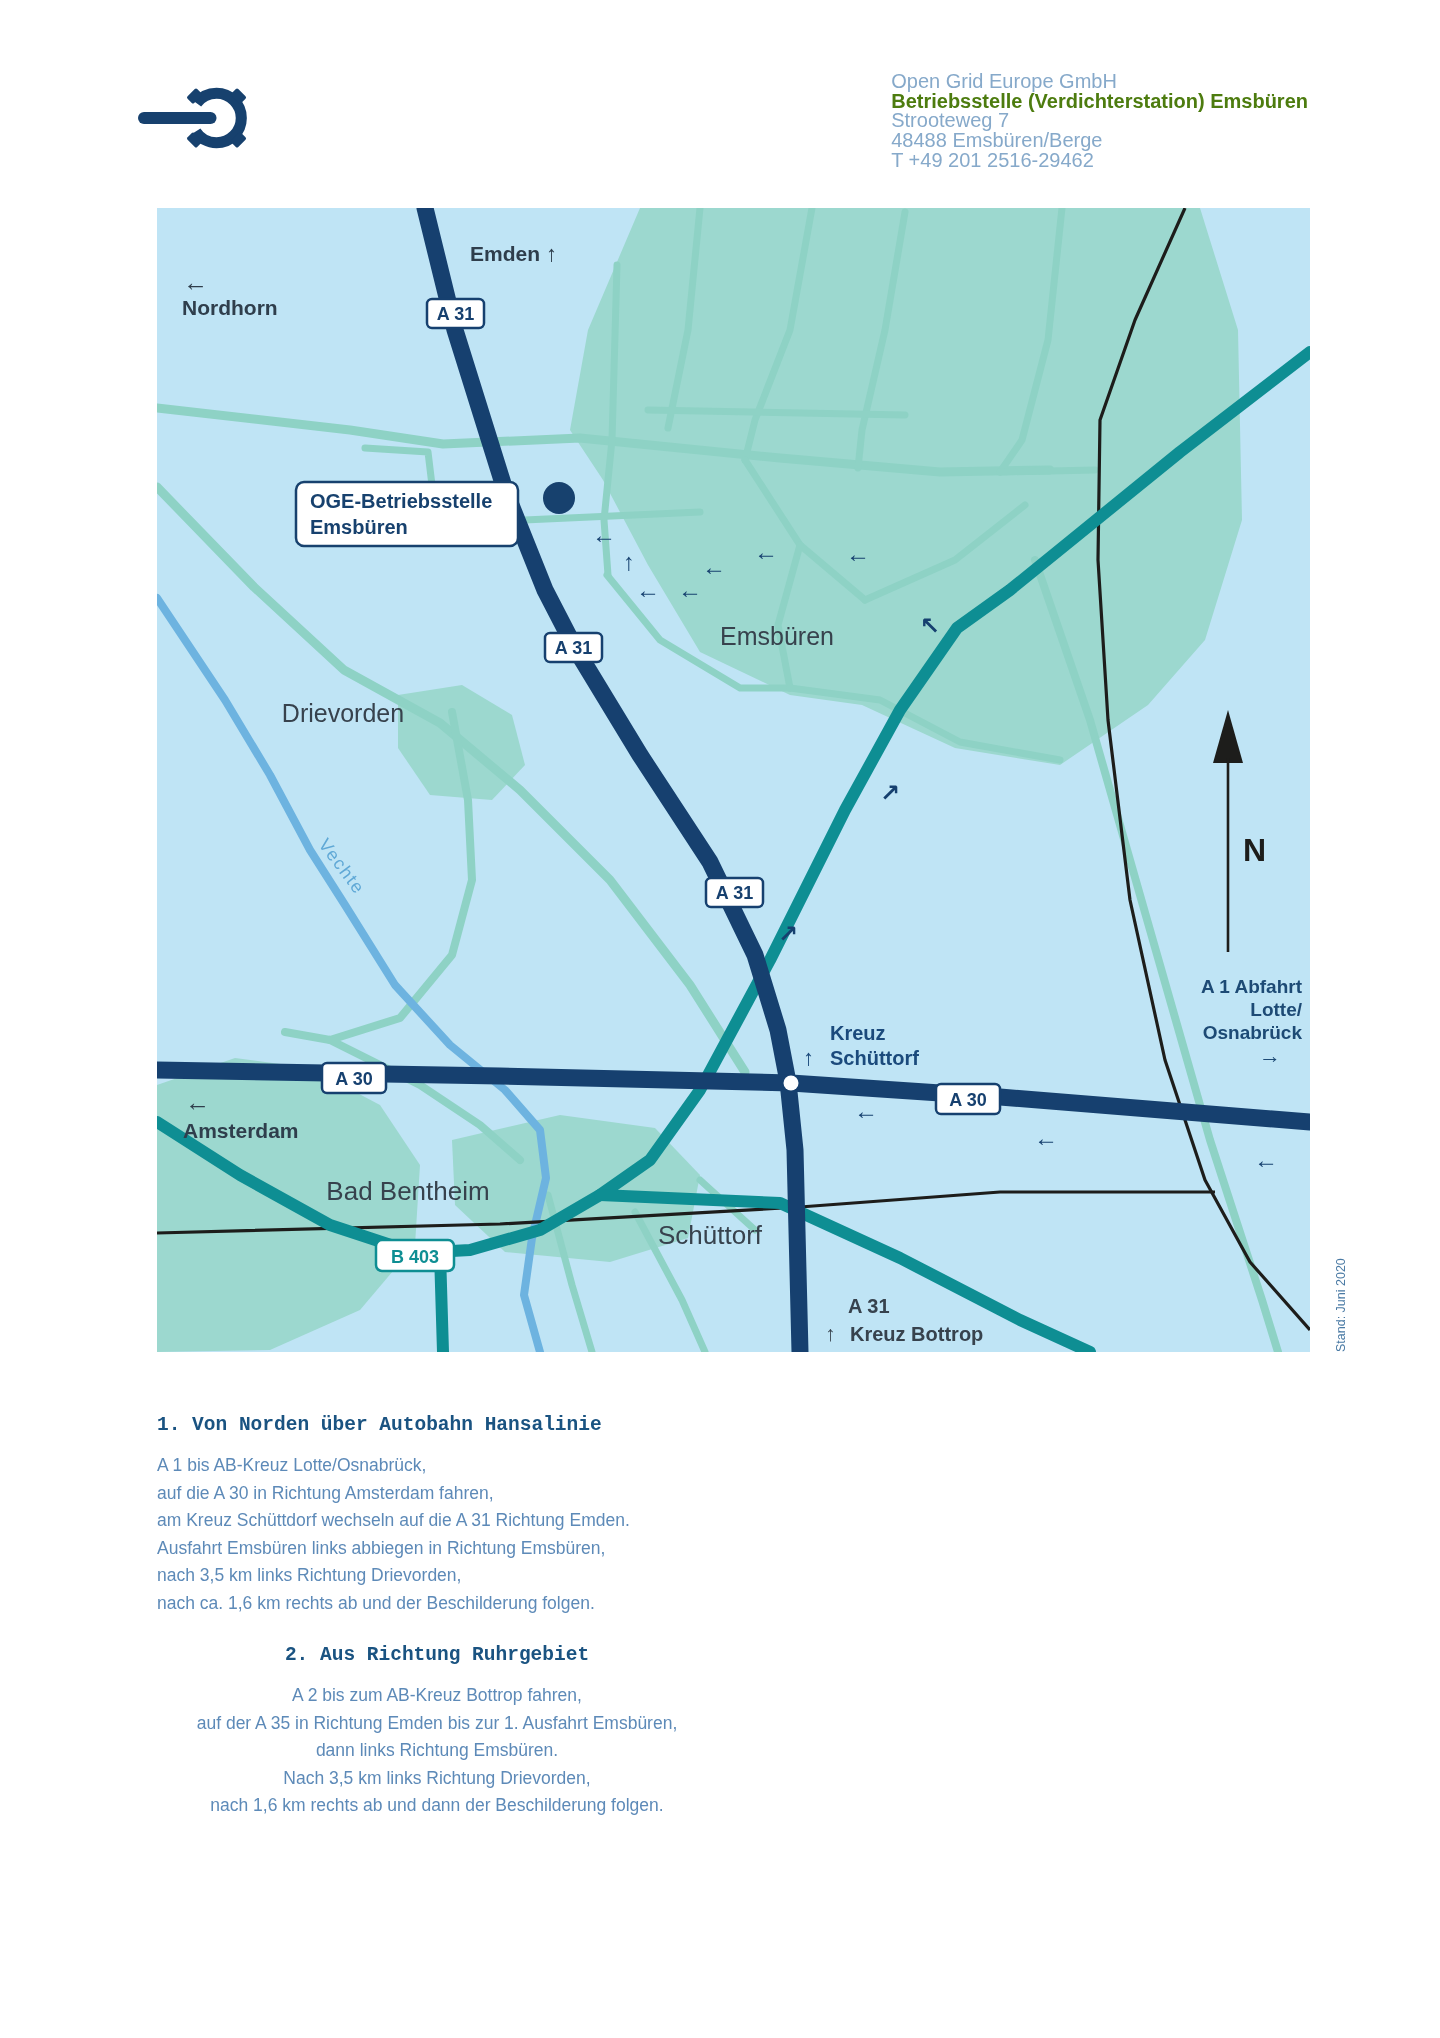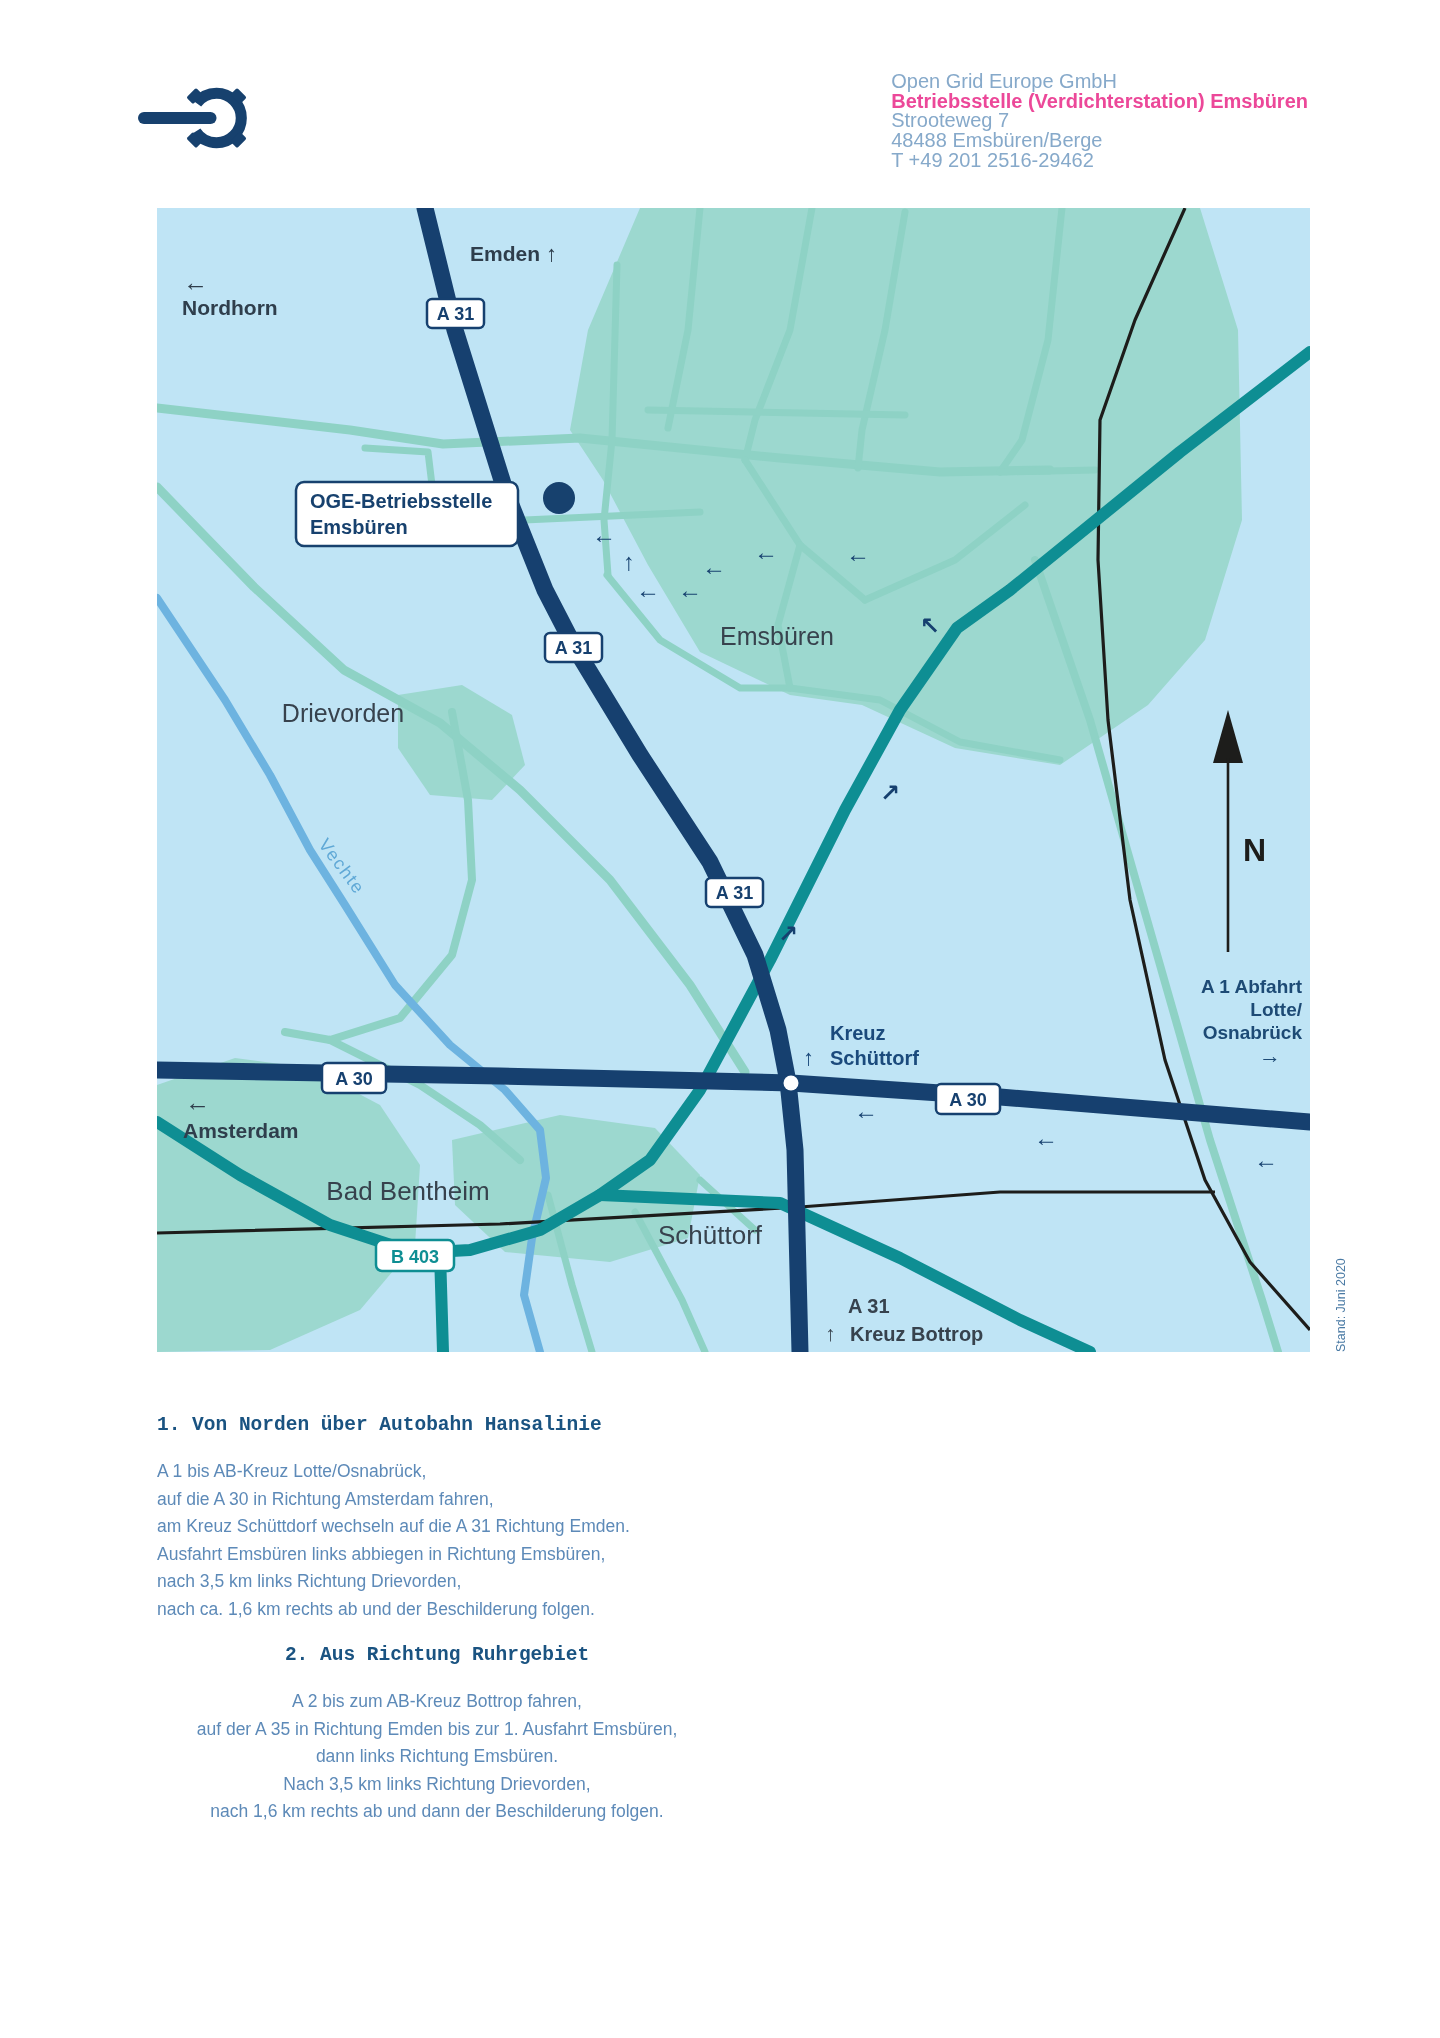--- a/index.html
+++ b/index.html
@@ -3,31 +3,31 @@
 <meta charset="utf-8">
 <style>
   html,body{margin:0;padding:0;background:#ffffff;}
   .page{position:relative;width:1440px;height:2038px;background:#ffffff;overflow:hidden;
         font-family:"Liberation Sans","DejaVu Sans",sans-serif;}
   
   .logo{position:absolute;left:138px;top:70px;display:flex;align-items:center;gap:14px;}
   .logo-word{font-size:78px;font-weight:bold;color:#17416e;letter-spacing:2px;line-height:1;}
   .address{position:absolute;right:132px;top:72px;text-align:left;color:#86a9ca;
            font-size:20px;line-height:19.7px;}
-  .address .bold{font-weight:bold;color:#ec4899;}
+  .address .bold{font-weight:bold;color:#4d7c0f;}
   
   .map-wrap{position:absolute;left:157px;top:208px;width:1153px;height:1144px;}
   svg text{font-family:"Liberation Sans","DejaVu Sans",sans-serif;}
   .stand-note{position:absolute;left:1334px;top:1352px;width:140px;
               transform:rotate(-90deg);transform-origin:0 0;
               font-size:12.5px;color:#4a7aa4;white-space:nowrap;}
   
   .section{position:absolute;left:157px;width:560px;}
   .section-title{font-size:19.5px;font-weight:bold;color:#1a5381;font-family:Liberation Mono, monospace;}
-  .section-body{margin-top:22px;font-size:17.5px;line-height:27.5px;color:#5d8ab8;}
+  .section-body{margin-top:16px;font-size:17.5px;line-height:27.5px;color:#5d8ab8;}
 </style>
 </head>
 <body>
 
 <div class="page">
 
   <div class="logo">
     <svg width="140" height="96" viewBox="-82 -48 164 96">
       <g stroke="#17416e" fill="#17416e">
         <circle cx="10" cy="0" r="29" fill="none" stroke-width="13" stroke-dasharray="147 35" stroke-dashoffset="73"></circle>

